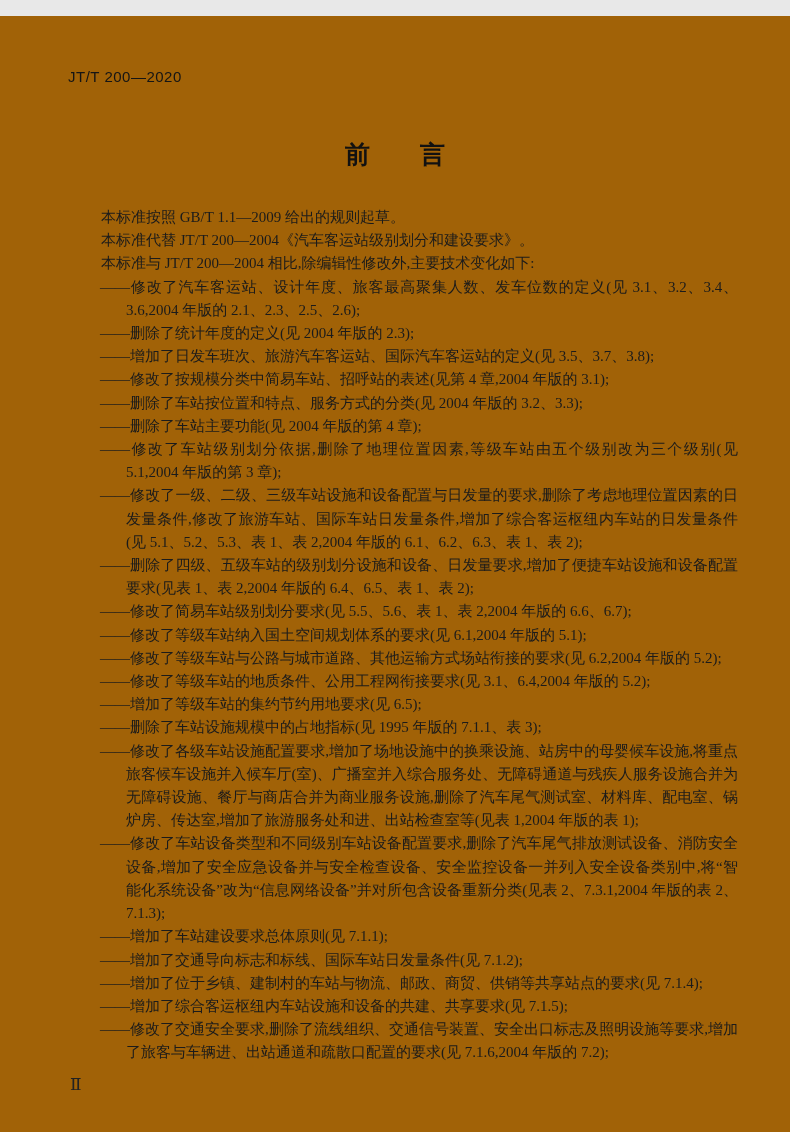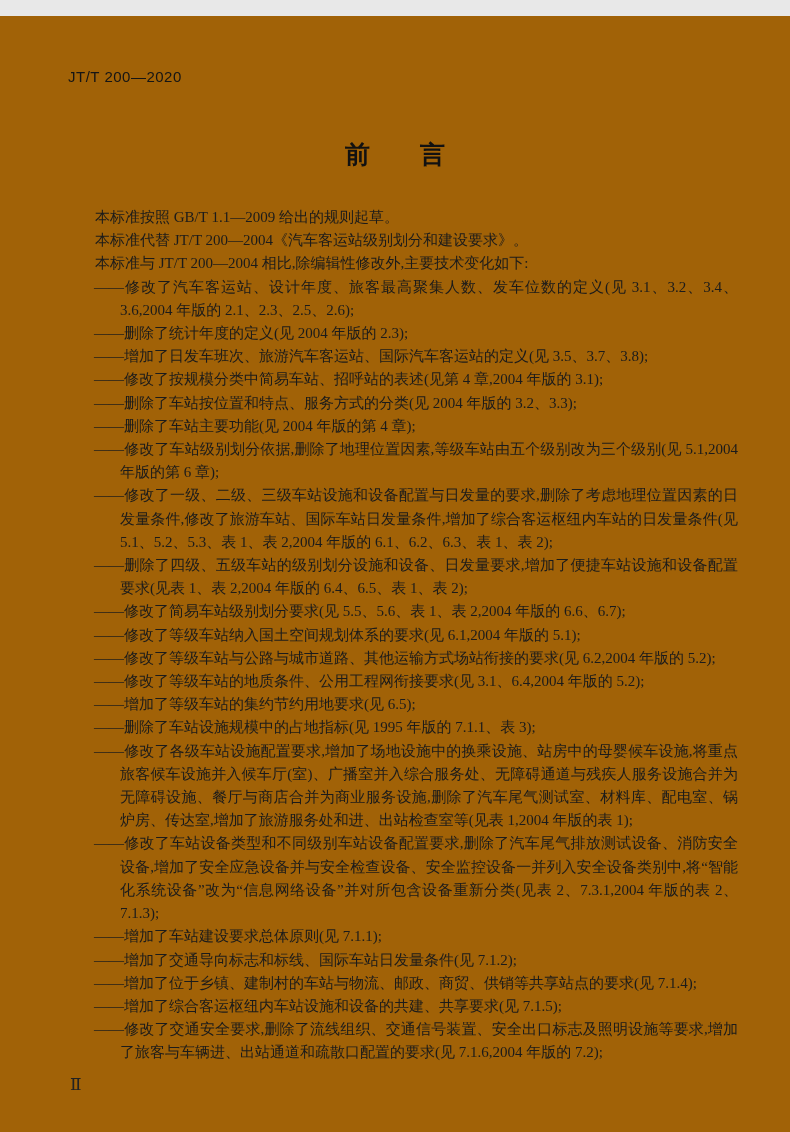--- a/index.html
+++ b/index.html
@@ -24,21 +24,21 @@
     position:absolute;
     left:0;right:0;top:122px;
     text-align:center;
     font-family:"Liberation Sans","DejaVu Sans",sans-serif;
     font-weight:bold;
     font-size:25px;
     color:#111;
   }
   .content{
     position:absolute;
-    left:72px;right:52px;top:190px;
+    left:78px;right:52px;top:190px;
     font-size:15px;
     line-height:23.2px;
     text-align:justify;
   }
   .para{
     text-indent:23px;
   }
   .change-item{
     padding-left:48px;
     text-indent:-26px;
@@ -65,21 +65,21 @@
         <div class="para">本标准代替 JT/T 200—2004《汽车客运站级别划分和建设要求》。</div>
         <div class="para">本标准与 JT/T 200—2004 相比,除编辑性修改外,主要技术变化如下:</div>
       </div>
     <div id="changes-list">
         <div class="change-item">——修改了汽车客运站、设计年度、旅客最高聚集人数、发车位数的定义(见 3.1、3.2、3.4、3.6,2004 年版的 2.1、2.3、2.5、2.6);</div>
         <div class="change-item">——删除了统计年度的定义(见 2004 年版的 2.3);</div>
         <div class="change-item">——增加了日发车班次、旅游汽车客运站、国际汽车客运站的定义(见 3.5、3.7、3.8);</div>
         <div class="change-item">——修改了按规模分类中简易车站、招呼站的表述(见第 4 章,2004 年版的 3.1);</div>
         <div class="change-item">——删除了车站按位置和特点、服务方式的分类(见 2004 年版的 3.2、3.3);</div>
         <div class="change-item">——删除了车站主要功能(见 2004 年版的第 4 章);</div>
-        <div class="change-item">——修改了车站级别划分依据,删除了地理位置因素,等级车站由五个级别改为三个级别(见 5.1,2004 年版的第 6 章);</div>
+        <div class="change-item">——修改了车站级别划分依据,删除了地理位置因素,等级车站由五个级别改为三个级别(见 5.1,2004 年版的第 3 章);</div>
         <div class="change-item">——修改了一级、二级、三级车站设施和设备配置与日发量的要求,删除了考虑地理位置因素的日发量条件,修改了旅游车站、国际车站日发量条件,增加了综合客运枢纽内车站的日发量条件(见 5.1、5.2、5.3、表 1、表 2,2004 年版的 6.1、6.2、6.3、表 1、表 2);</div>
         <div class="change-item">——删除了四级、五级车站的级别划分设施和设备、日发量要求,增加了便捷车站设施和设备配置要求(见表 1、表 2,2004 年版的 6.4、6.5、表 1、表 2);</div>
         <div class="change-item">——修改了简易车站级别划分要求(见 5.5、5.6、表 1、表 2,2004 年版的 6.6、6.7);</div>
         <div class="change-item">——修改了等级车站纳入国土空间规划体系的要求(见 6.1,2004 年版的 5.1);</div>
         <div class="change-item">——修改了等级车站与公路与城市道路、其他运输方式场站衔接的要求(见 6.2,2004 年版的 5.2);</div>
         <div class="change-item">——修改了等级车站的地质条件、公用工程网衔接要求(见 3.1、6.4,2004 年版的 5.2);</div>
         <div class="change-item">——增加了等级车站的集约节约用地要求(见 6.5);</div>
         <div class="change-item">——删除了车站设施规模中的占地指标(见 1995 年版的 7.1.1、表 3);</div>
         <div class="change-item">——修改了各级车站设施配置要求,增加了场地设施中的换乘设施、站房中的母婴候车设施,将重点旅客候车设施并入候车厅(室)、广播室并入综合服务处、无障碍通道与残疾人服务设施合并为无障碍设施、餐厅与商店合并为商业服务设施,删除了汽车尾气测试室、材料库、配电室、锅炉房、传达室,增加了旅游服务处和进、出站检查室等(见表 1,2004 年版的表 1);</div>
         <div class="change-item">——修改了车站设备类型和不同级别车站设备配置要求,删除了汽车尾气排放测试设备、消防安全设备,增加了安全应急设备并与安全检查设备、安全监控设备一并列入安全设备类别中,将“智能化系统设备”改为“信息网络设备”并对所包含设备重新分类(见表 2、7.3.1,2004 年版的表 2、7.1.3);</div>

